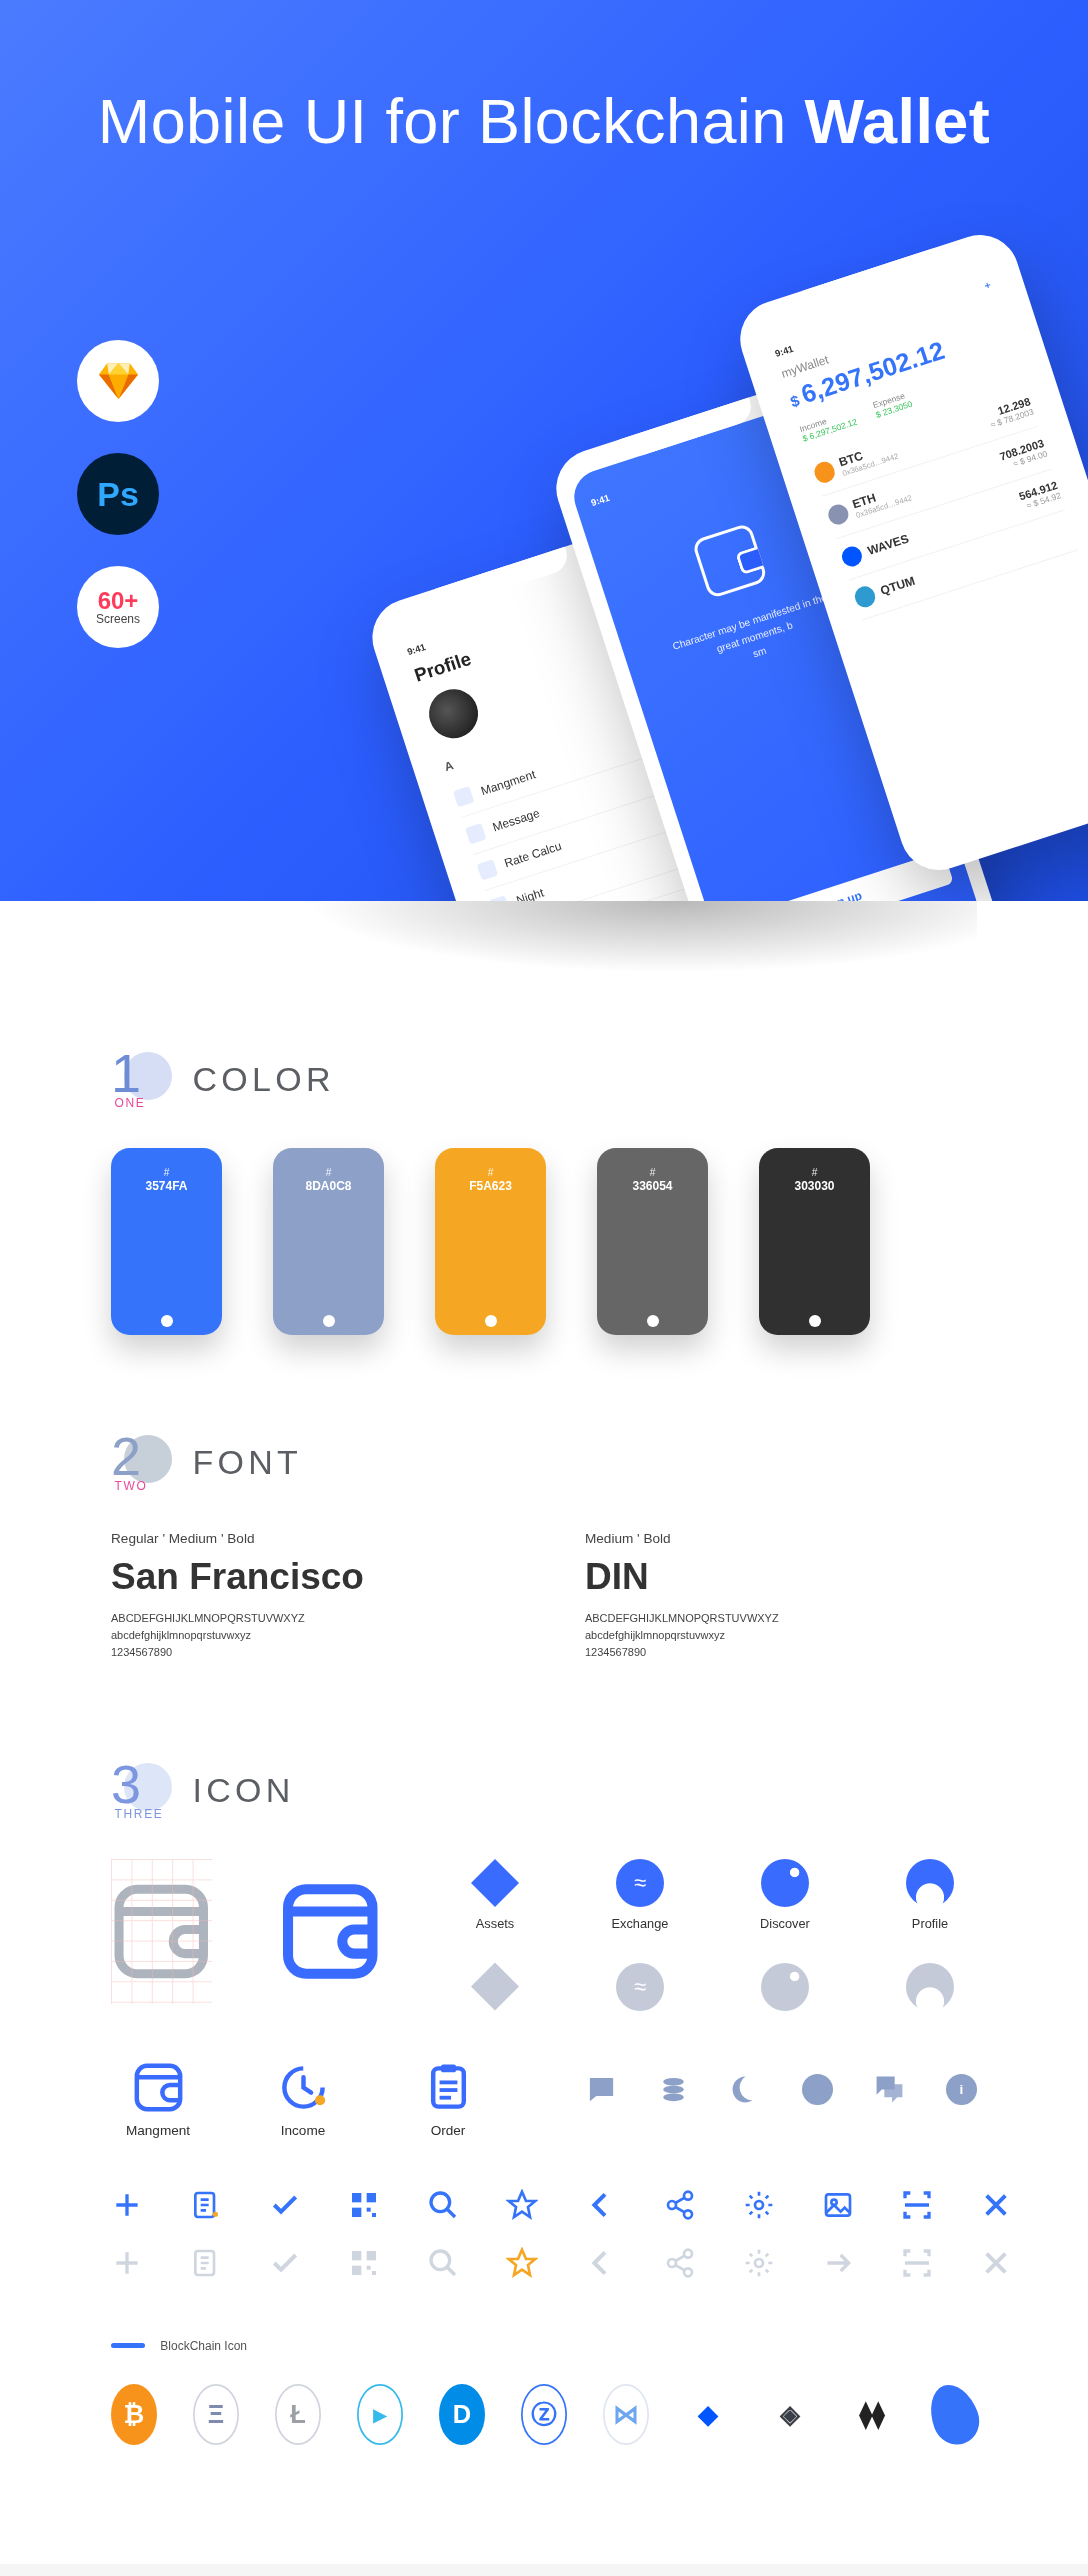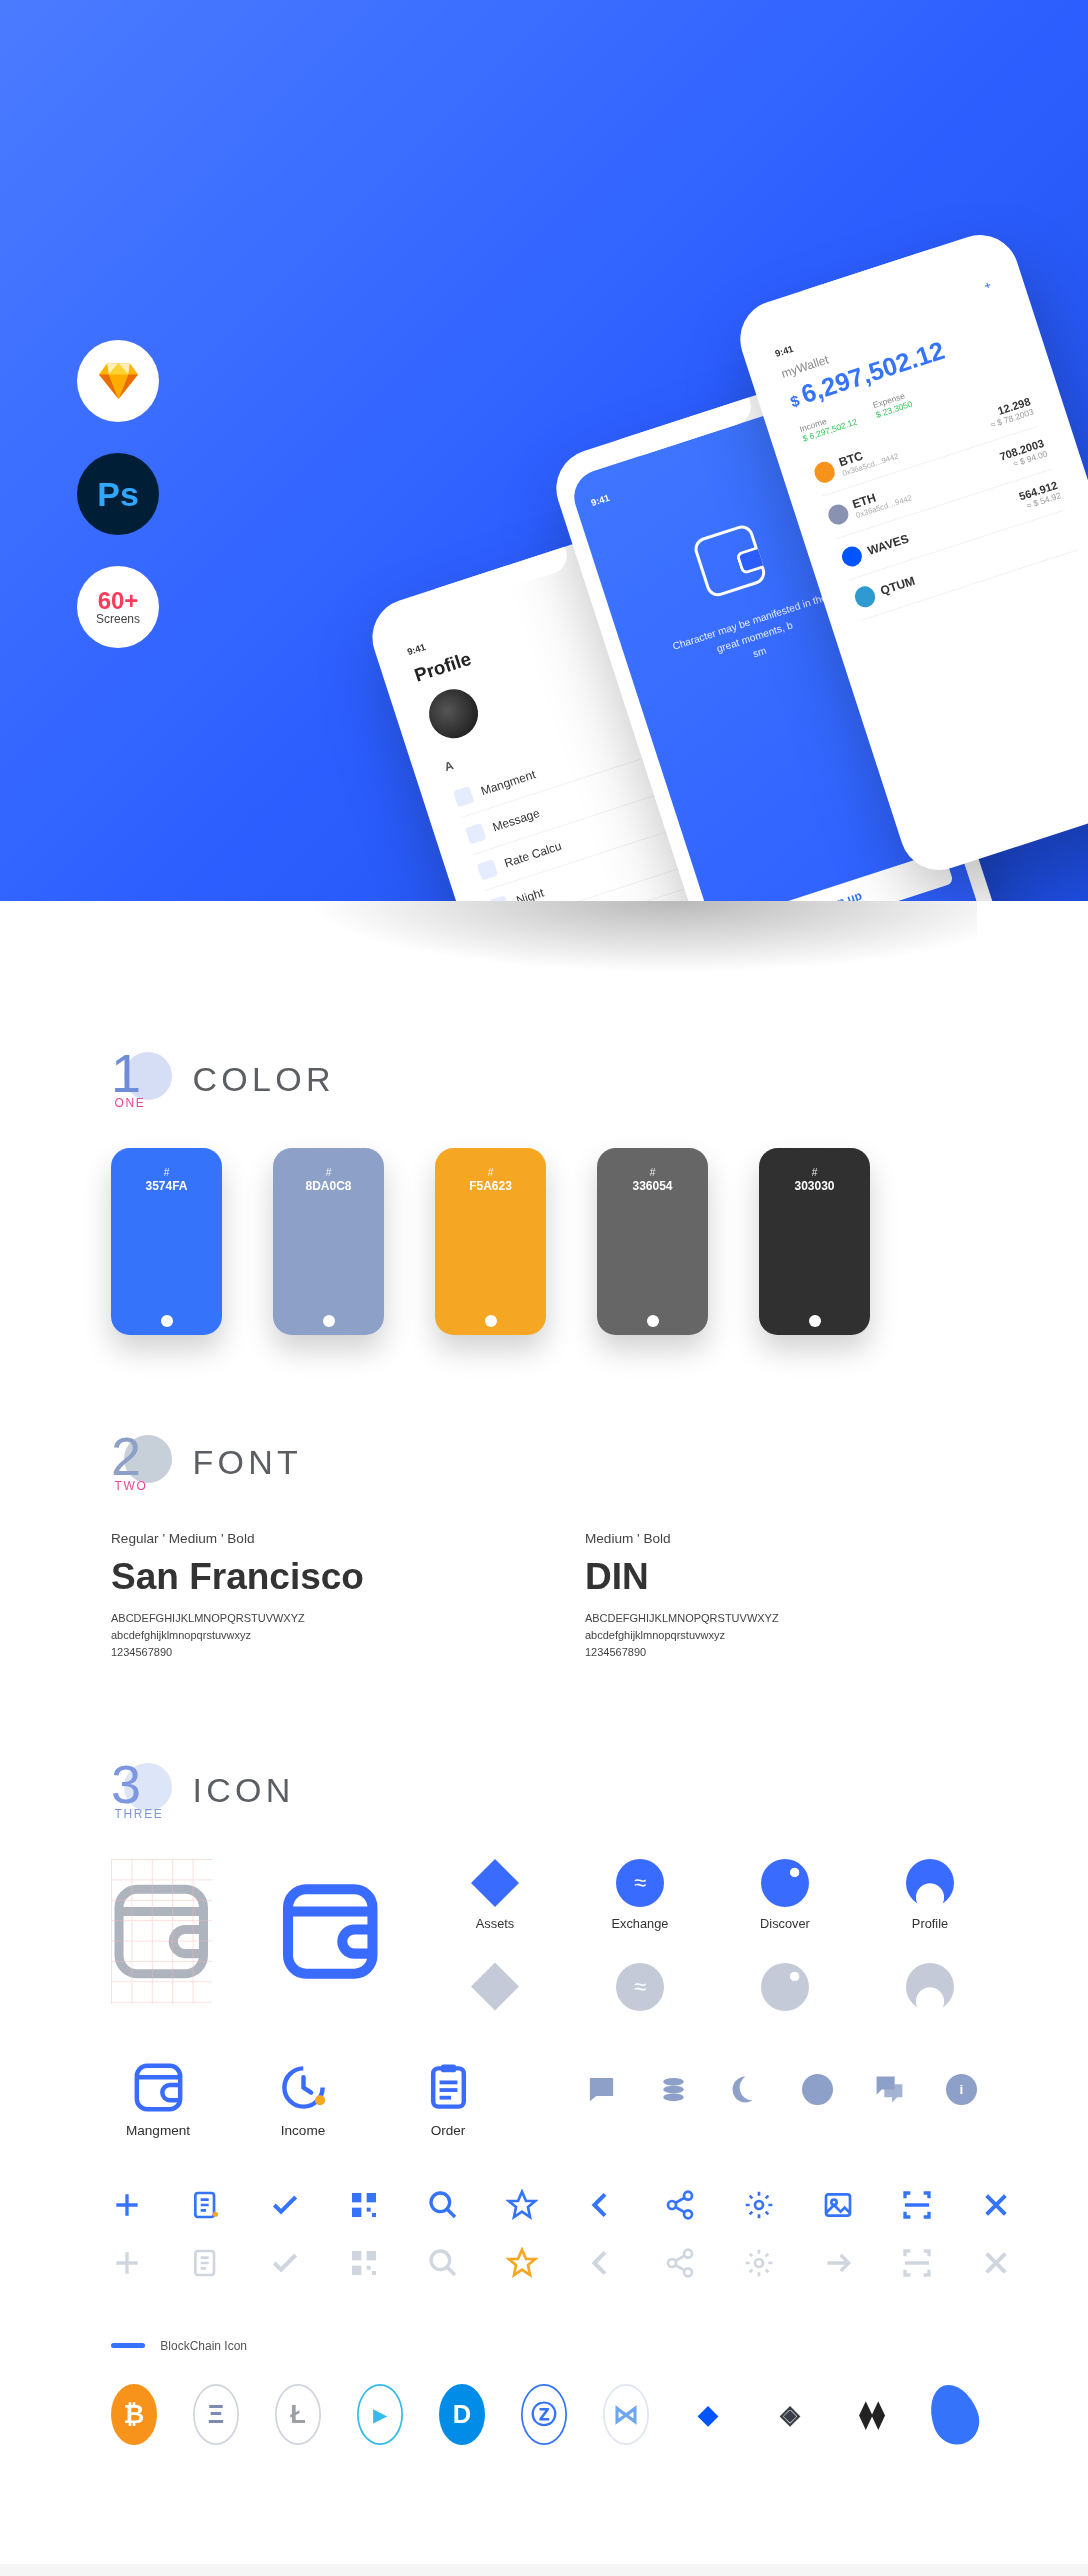--- a/index.html
+++ b/index.html
@@ -135,20 +135,23 @@
 
   .crypto-row { display:flex; gap:36px; align-items:center;}
   .cc { width:61px; height:61px; border-radius:50%; display:flex; align-items:center; justify-content:center; color:#fff; font-weight:700; font-size:25.5px;}
 </style>
 </head>
 <body>
 
 <div class="page">
 
   <div class="hero">
+    <div class="hero-title">
+      <span>Mobile UI for Blockchain </span><strong>Wallet</strong>
+    </div>
 
     <div class="tool-badges">
       <div class="badge sk">
         <svg viewBox="0 0 48 44">
             <path fill="#FDB300" d="M10 0 24 0 38 0 48 14 24 44 0 14z"></path>
             <path fill="#EA6C00" d="M0 14 24 44 12 14z"></path>
             <path fill="#EA6C00" d="M48 14 24 44 36 14z"></path>
             <path fill="#FDAD00" d="M12 14 24 44 36 14z"></path>
             <path fill="#FEEEB7" d="M10 0 12 14 24 0z"></path>
             <path fill="#FEEEB7" d="M38 0 36 14 24 0z"></path>

